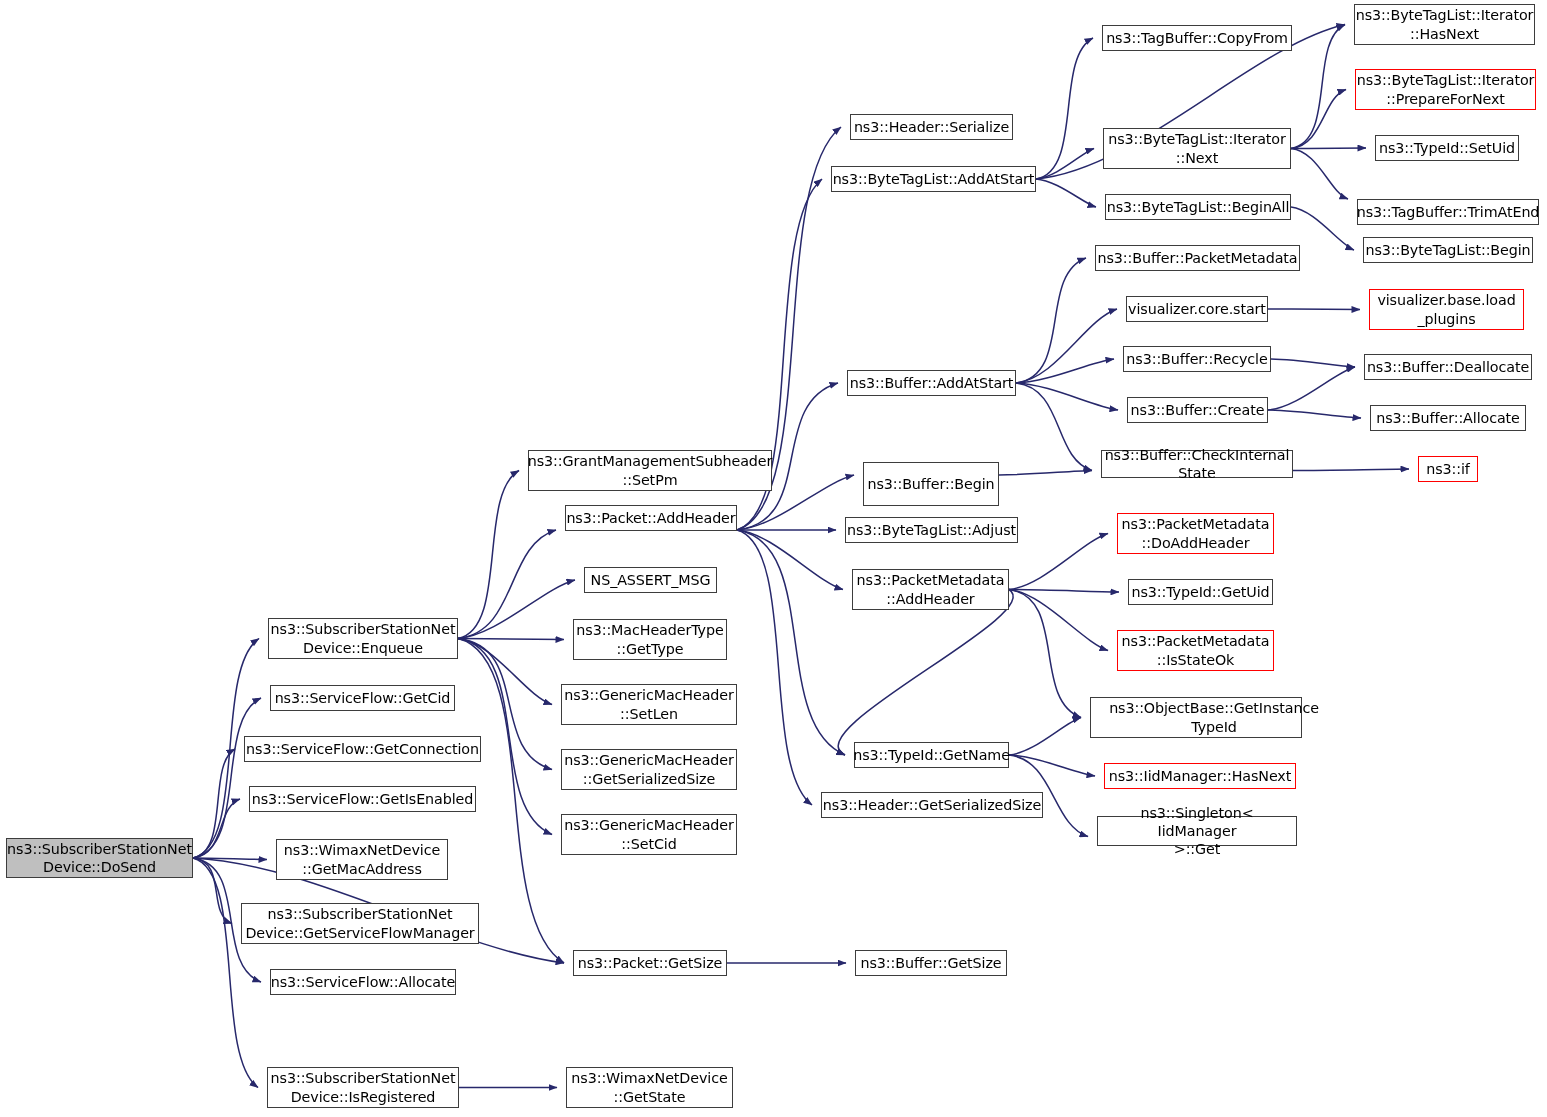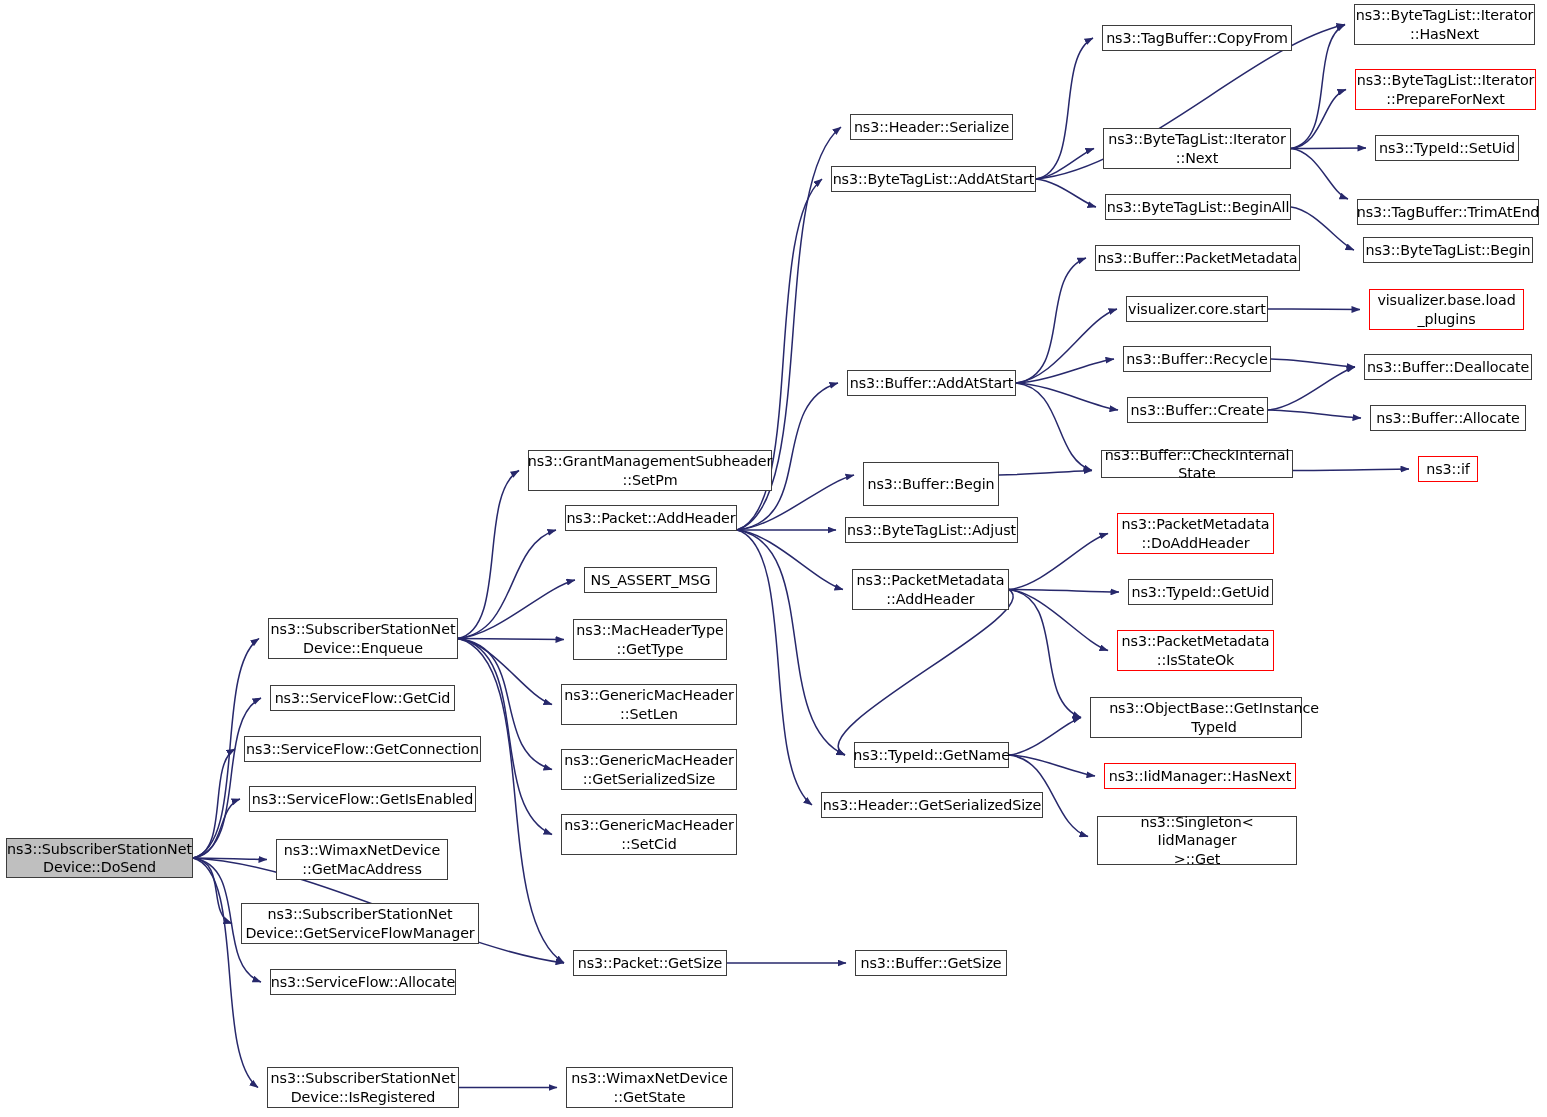--- a/index.html
+++ b/index.html
@@ -165,21 +165,21 @@
       <div class="node" style="left: 1101px; top: 450px; width: 192px; height: 28px;">ns3::Buffer::CheckInternal
 State</div>
       <div class="node red" style="left: 1117px; top: 513px; width: 157px; height: 41px;">ns3::PacketMetadata
 ::DoAddHeader</div>
       <div class="node" style="left: 1128px; top: 579px; width: 145px; height: 26px;">ns3::TypeId::GetUid</div>
       <div class="node red" style="left: 1117px; top: 630px; width: 157px; height: 41px;">ns3::PacketMetadata
 ::IsStateOk</div>
       <div class="node" style="left: 1090px; top: 697px; width: 212px; height: 41px; padding-left: 40px;">ns3::ObjectBase::GetInstance
 TypeId</div>
       <div class="node red" style="left: 1104px; top: 763px; width: 192px; height: 26px;">ns3::IidManager::HasNext</div>
-      <div class="node" style="left: 1097px; top: 816px; width: 200px; height: 49px;">ns3::Singleton&lt; IidManager
+      <div class="node" style="left: 1097px; top: 816px; width: 200px; height: 30px;">ns3::Singleton&lt; IidManager
 &gt;::Get</div>
       <div class="node" style="left: 1354px; top: 4px; width: 181px; height: 41px;">ns3::ByteTagList::Iterator
 ::HasNext</div>
       <div class="node red" style="left: 1355px; top: 69px; width: 181px; height: 41px;">ns3::ByteTagList::Iterator
 ::PrepareForNext</div>
       <div class="node" style="left: 1375px; top: 135px; width: 144px; height: 26px;">ns3::TypeId::SetUid</div>
       <div class="node" style="left: 1357px; top: 186px; width: 182px; height: 26px; margin-top: 13px;">ns3::TagBuffer::TrimAtEnd</div>
       <div class="node" style="left: 1363px; top: 237px; width: 170px; height: 26px;">ns3::ByteTagList::Begin</div>
       <div class="node red" style="left: 1369px; top: 289px; width: 155px; height: 41px;">visualizer.base.load
 _plugins</div>

